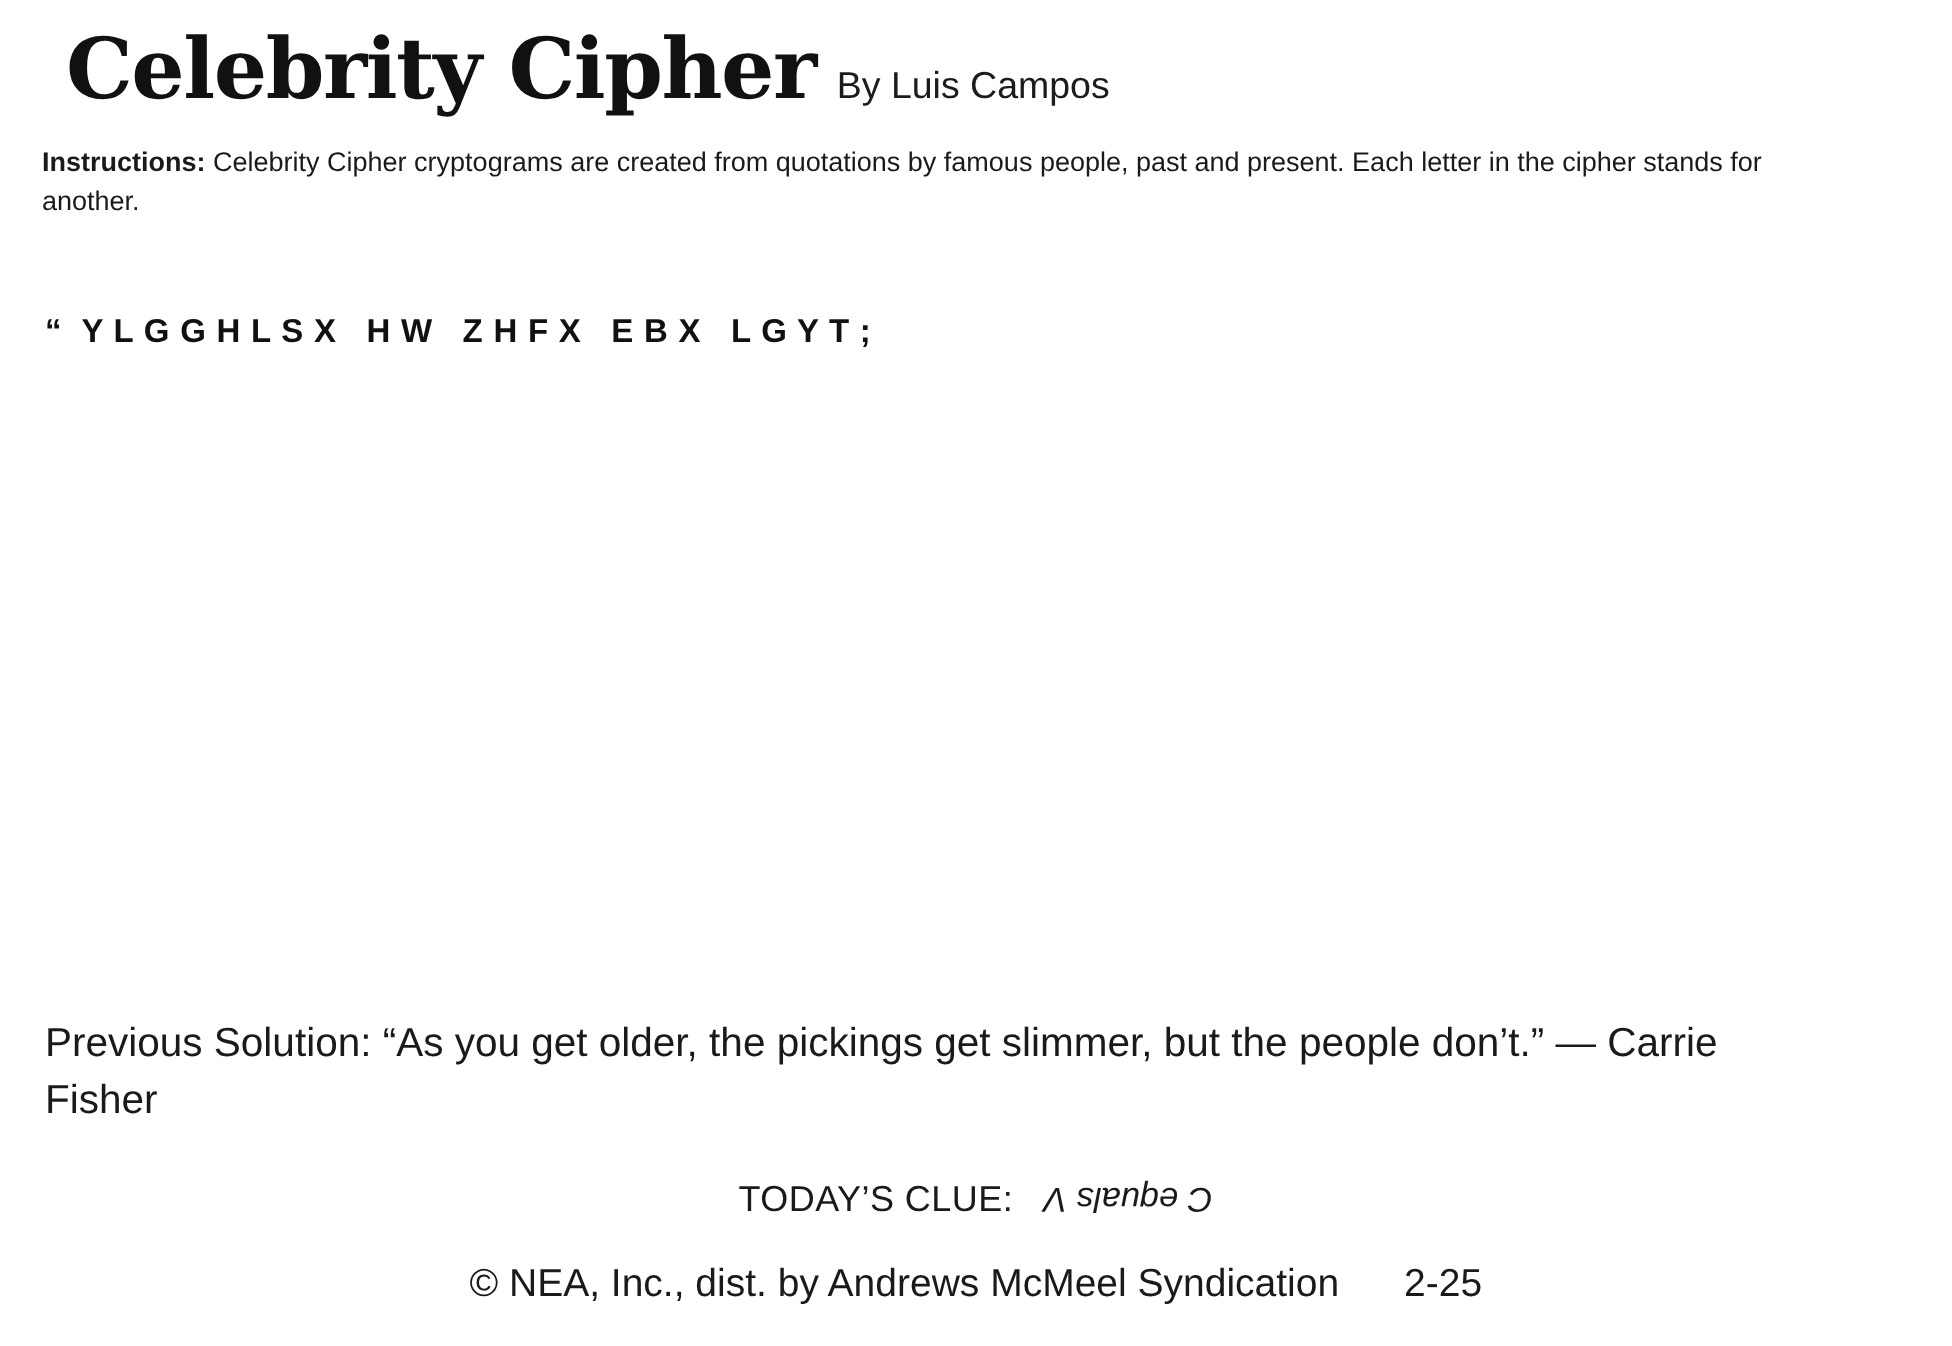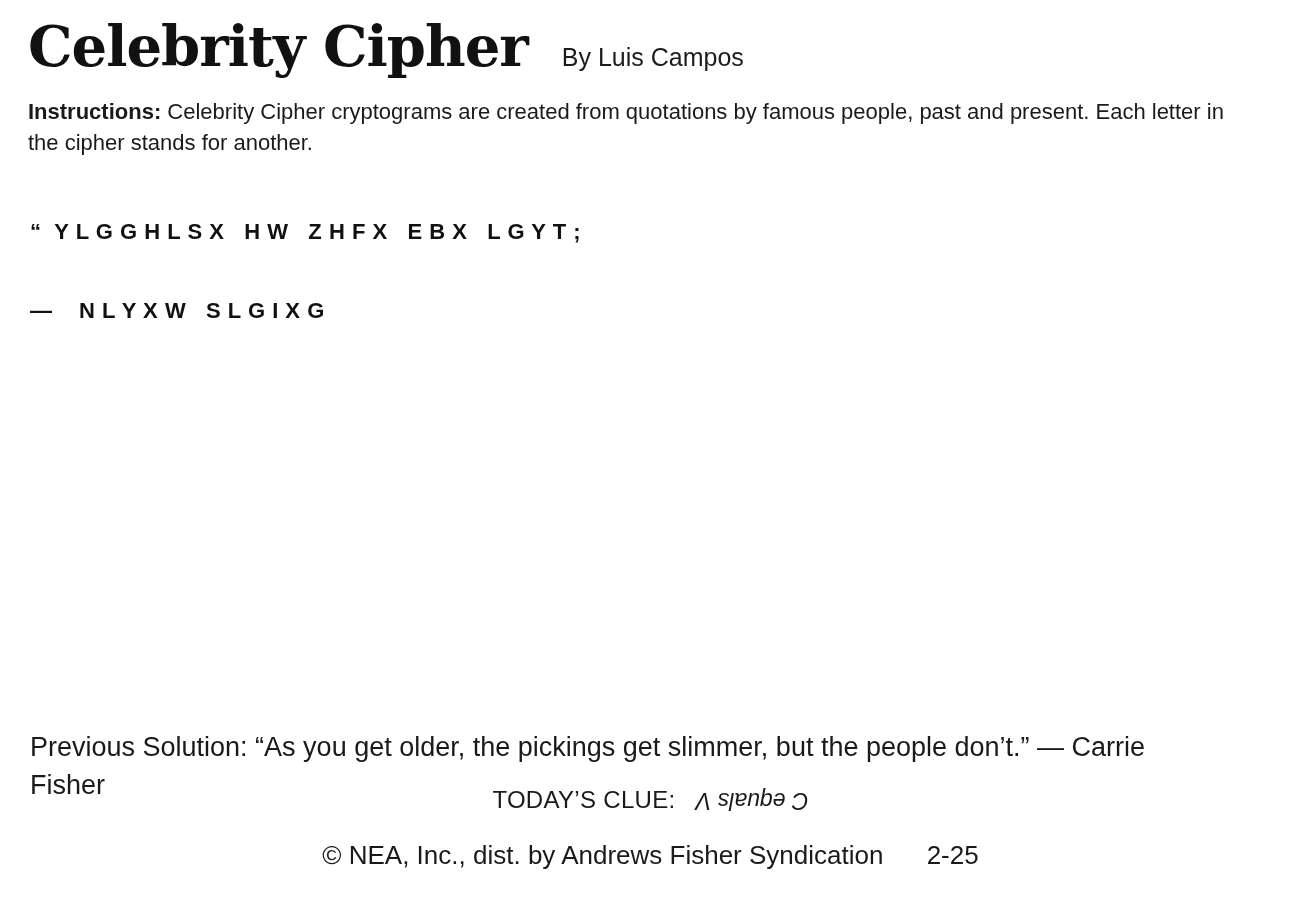--- a/index.html
+++ b/index.html
@@ -19,46 +19,46 @@
     position: relative;
     width: 1301px;
     height: 897px;
     padding: 0;
   }
 
   
   .header {
     display: flex;
     align-items: baseline;
-    padding: 18px 0 0 28px;
+    padding: 18px 0 0 44px;
   }
   .title {
     font-family: "DejaVu Serif", serif;
     font-weight: bold;
     font-size: 56px;
     letter-spacing: -1px;
     color: #111111;
     line-height: 1.0;
     margin: 0;
     white-space: nowrap;
   }
   .byline {
     font-family: "Liberation Sans", sans-serif;
     font-size: 25px;
     color: #1c1c1c;
-    margin-left: 34px;
+    margin-left: 14px;
     white-space: nowrap;
     text-align: center;
   }
 
   
   .instructions {
     margin: 22px 0 0 28px;
     width: 1215px;
-    font-size: 22px;
+    font-size: 18px;
     line-height: 1.42;
     color: #1a1a1a;
   }
   .instructions b {
     font-weight: bold;
   }
 
   
   .cipher {
     margin: 34px 0 0 30px;
@@ -71,21 +71,21 @@
     white-space: pre;
     letter-spacing: 0.5px;
     height: 79px;
     line-height: 79px;
   }
 
   
   .prev-solution {
     position: absolute;
     left: 30px;
-    top: 728px;
+    top: 676px;
     width: 1180px;
     font-size: 27px;
     line-height: 1.42;
     color: #1a1a1a;
   }
 
   
   .clue-row {
     position: absolute;
     left: 0;
@@ -129,28 +129,27 @@
     <h1 class="title">Celebrity Cipher</h1>
     <div class="byline">By Luis Campos</div>
   </div>
 
   <div class="instructions">
     <b>Instructions:</b><span> Celebrity Cipher cryptograms are created from quotations by famous people, past and present. Each letter in the cipher stands for another.</span>
   </div>
 
   <div class="cipher">
     <div class="cipher-line">“  Y L G G H L S X   H W   Z H F X   E B X   L G Y T ;</div>
-    <div class="cipher-line">—    N L Y X W   S L G I X G</div>
   </div>
 
   <div class="prev-solution">Previous Solution: “As you get older, the pickings get slimmer, but the people don’t.” — Carrie Fisher</div>
 
   <div class="clue-row">
     <span class="clue-label">TODAY’S CLUE:</span>
     <span class="clue-answer">C equals V</span>
   </div>
 
   <div class="footer">
-    <span>© NEA, Inc., dist. by Andrews Fisher Syndication</span>
+    <span>© NEA, Inc., dist. by Andrews McMeel Syndication</span>
     <span class="date">2-25</span>
   </div>
 
 </div>
 
 </body></html>

